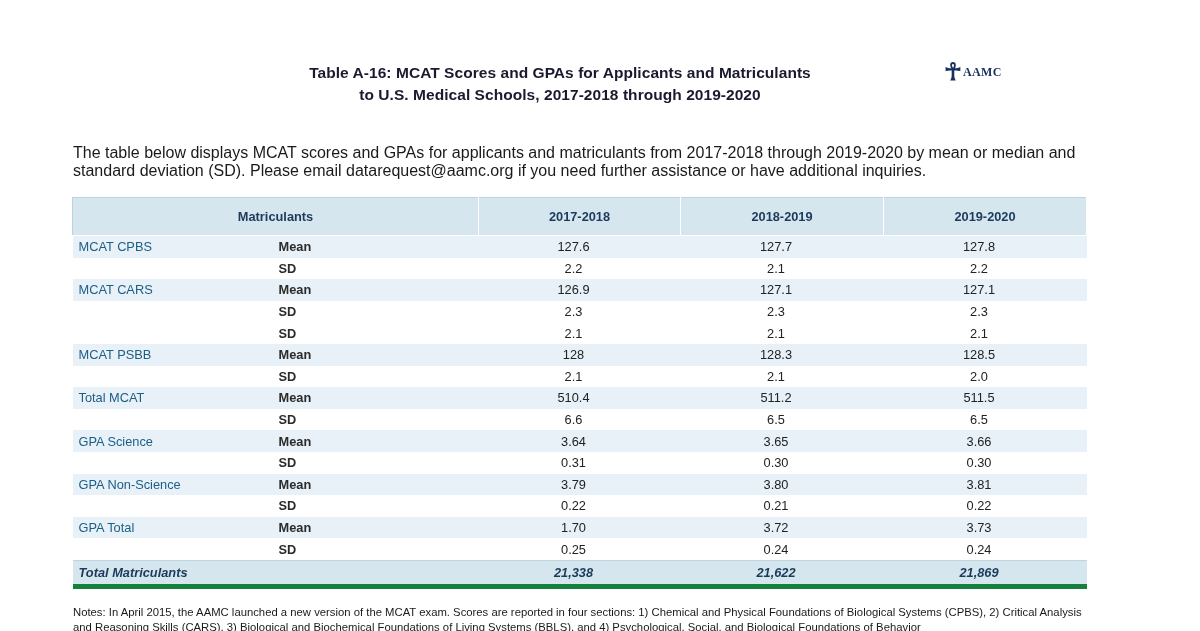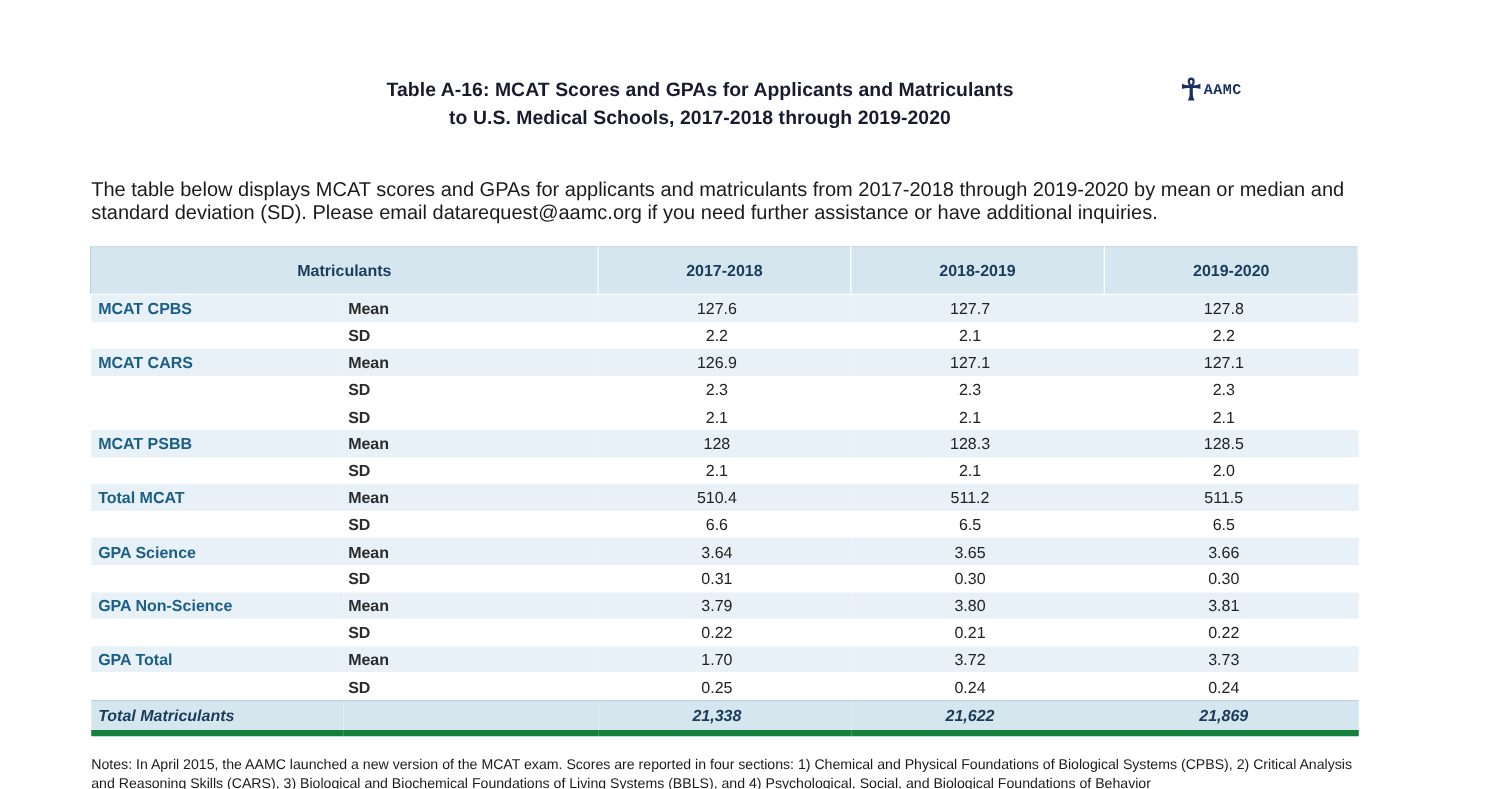--- a/index.html
+++ b/index.html
@@ -56,21 +56,21 @@
     color: #17305f;
   }
   .logo-text {
     display: inline-block;
     font-size: 12px;
     font-weight: bold;
     letter-spacing: 0.4px;
     vertical-align: middle;
     margin-left: 1px;
     color: #17305f;
-    font-family: Liberation Mono, monospace;
+    font-family: Liberation Serif, serif;
   }
   
   .intro {
     position: absolute;
     top: 144px;
     left: 73px;
     width: 1027px;
     font-size: 16px;
     line-height: 18px;
     color: #1a1a1a;
@@ -119,21 +119,21 @@
     border: none;
   }
   tbody tr.band td {
     background: #e7f1f7;
   }
   tbody tr.plain td {
     background: #ffffff;
   }
   td.lbl {
     color: #1b5e86;
-    font-weight: bold;
+    font-weight: normal;
     padding-left: 6px;
     text-align: left;
   }
   td.stat {
     color: #2b2b2b;
     font-weight: bold;
     padding-left: 4px;
     text-align: left;
   }
   td.stat.sd {

